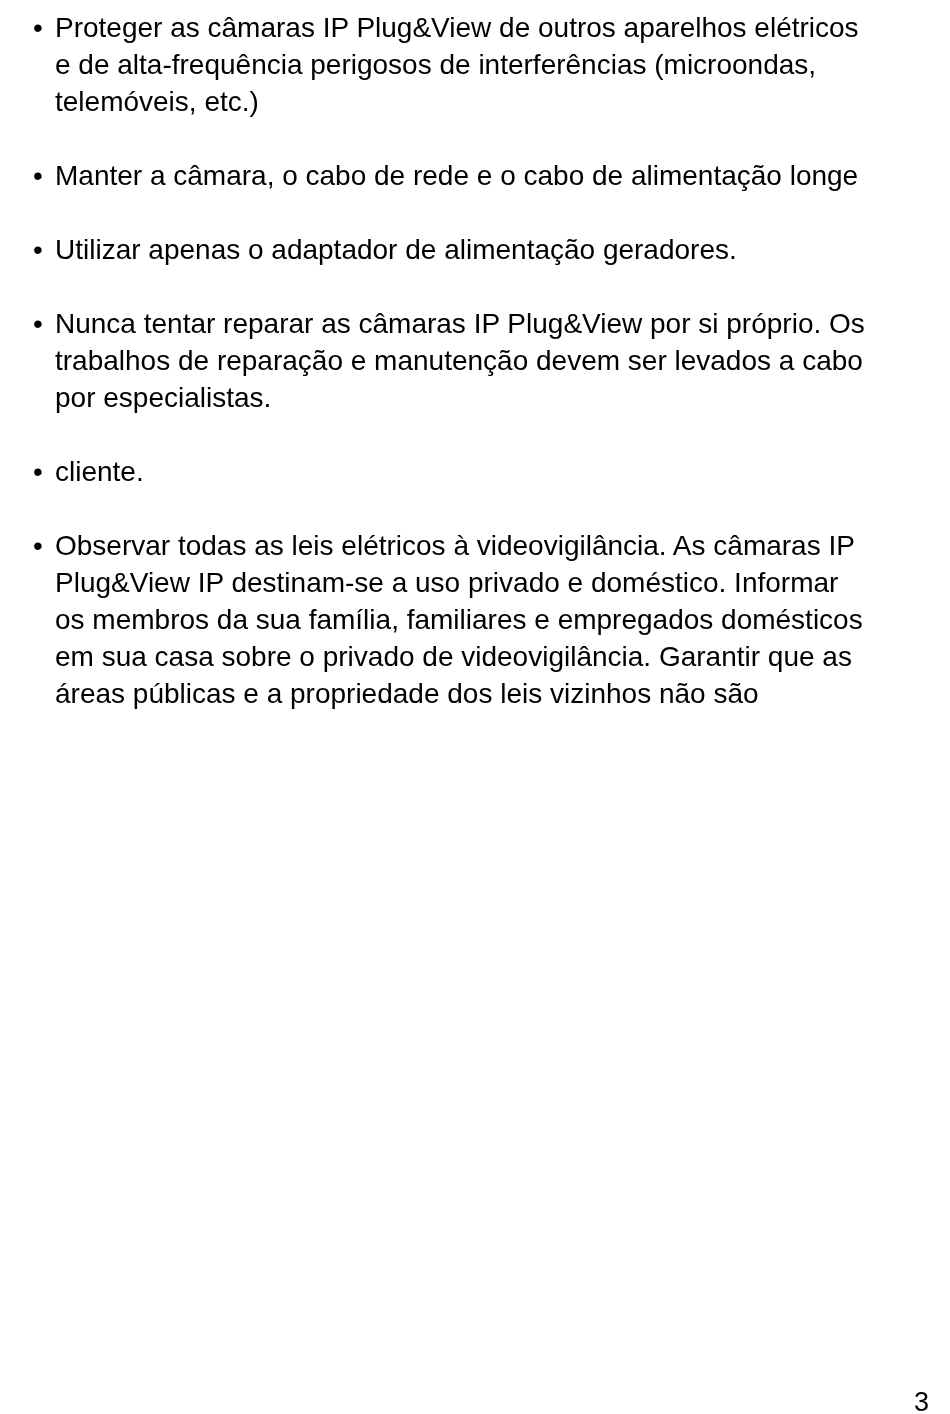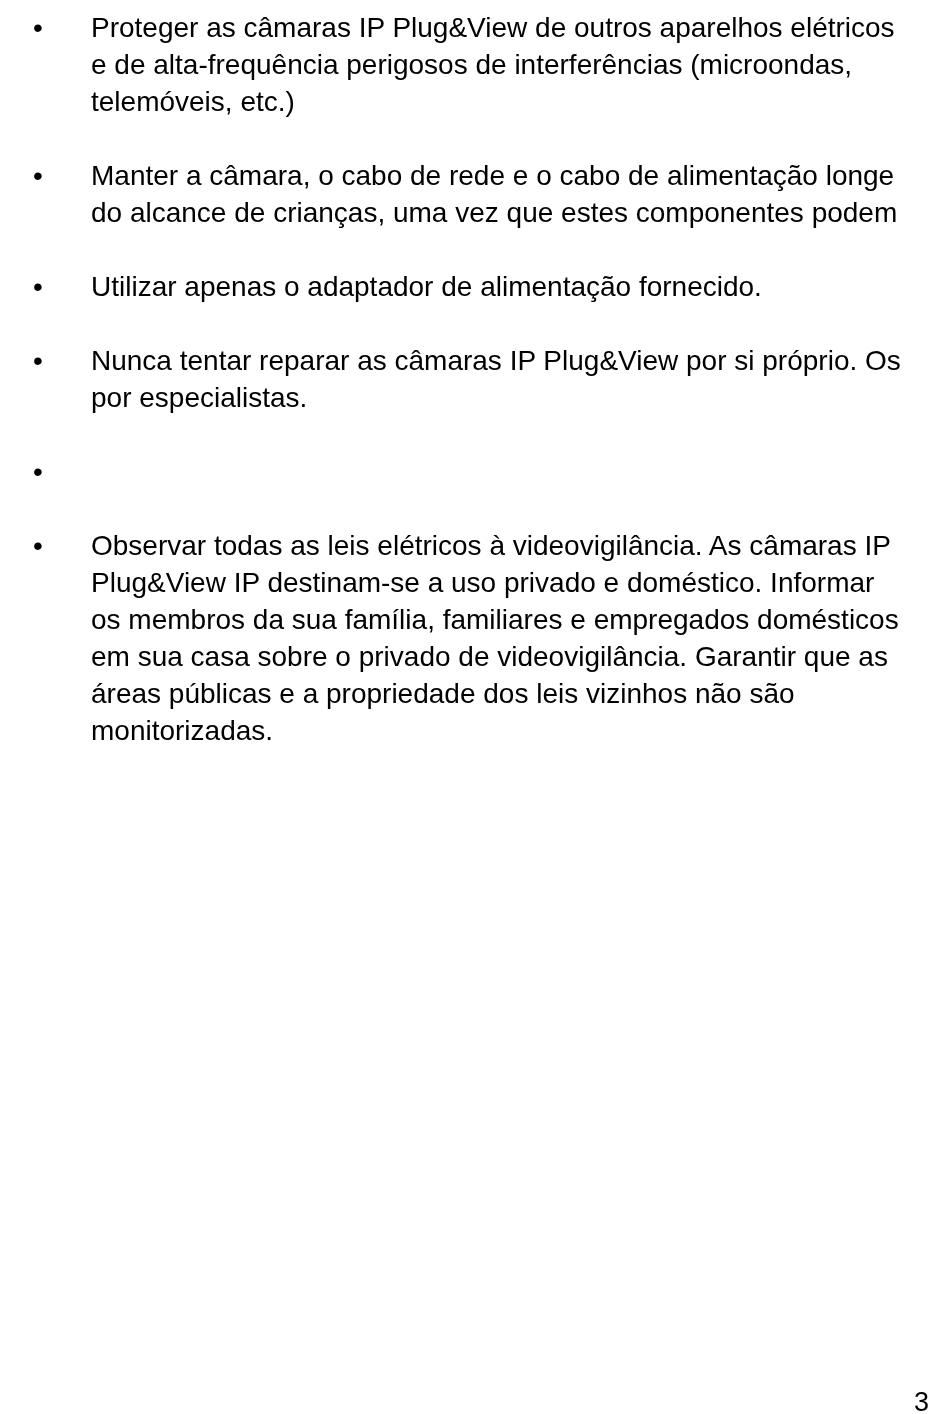--- a/index.html
+++ b/index.html
@@ -32,21 +32,20 @@
   }
   .bullet-marker {
     flex: 0 0 22px;
     width: 22px;
     font-size: 28px;
     line-height: 37px;
   }
   .bullet-text {
     flex: 1 1 auto;
     max-width: 868px;
-    margin-left: 36px;
   }
   .text-line {
     white-space: nowrap;
   }
   .page-number {
     position: absolute;
     top: 1389px;
     right: 21px;
     font-size: 27px;
     line-height: 1;
@@ -62,47 +61,47 @@
       <div class="bullet-text">
           <div class="text-line">Proteger as câmaras IP Plug&amp;View de outros aparelhos elétricos</div>
           <div class="text-line">e de alta-frequência perigosos de interferências (microondas,</div>
           <div class="text-line">telemóveis, etc.)</div>
         </div>
     </li>
       <li class="bullet-item">
       <span class="bullet-marker">•</span>
       <div class="bullet-text">
           <div class="text-line">Manter a câmara, o cabo de rede e o cabo de alimentação longe</div>
-          <div class="text-line">do alcance de crianças, uma vez que estes componentes podem</div>
         </div>
     </li>
       <li class="bullet-item">
       <span class="bullet-marker">•</span>
       <div class="bullet-text">
-          <div class="text-line">Utilizar apenas o adaptador de alimentação fornecido.</div>
+          <div class="text-line">Utilizar apenas o adaptador de alimentação geradores.</div>
         </div>
     </li>
       <li class="bullet-item">
       <span class="bullet-marker">•</span>
       <div class="bullet-text">
           <div class="text-line">Nunca tentar reparar as câmaras IP Plug&amp;View por si próprio. Os</div>
+          <div class="text-line">trabalhos de reparação e manutenção devem ser levados a cabo</div>
           <div class="text-line">por especialistas.</div>
         </div>
     </li>
       <li class="bullet-item">
       <span class="bullet-marker">•</span>
       <div class="bullet-text">
+          <div class="text-line">cliente.</div>
         </div>
     </li>
       <li class="bullet-item">
       <span class="bullet-marker">•</span>
       <div class="bullet-text">
           <div class="text-line">Observar todas as leis elétricos à videovigilância. As câmaras IP</div>
           <div class="text-line">Plug&amp;View IP destinam-se a uso privado e doméstico. Informar</div>
           <div class="text-line">os membros da sua família, familiares e empregados domésticos</div>
           <div class="text-line">em sua casa sobre o privado de videovigilância. Garantir que as</div>
           <div class="text-line">áreas públicas e a propriedade dos leis vizinhos não são</div>
-          <div class="text-line">monitorizadas.</div>
         </div>
     </li>
     </ul>
   <div class="page-number">3</div>
 </div>
 
 </body></html>

